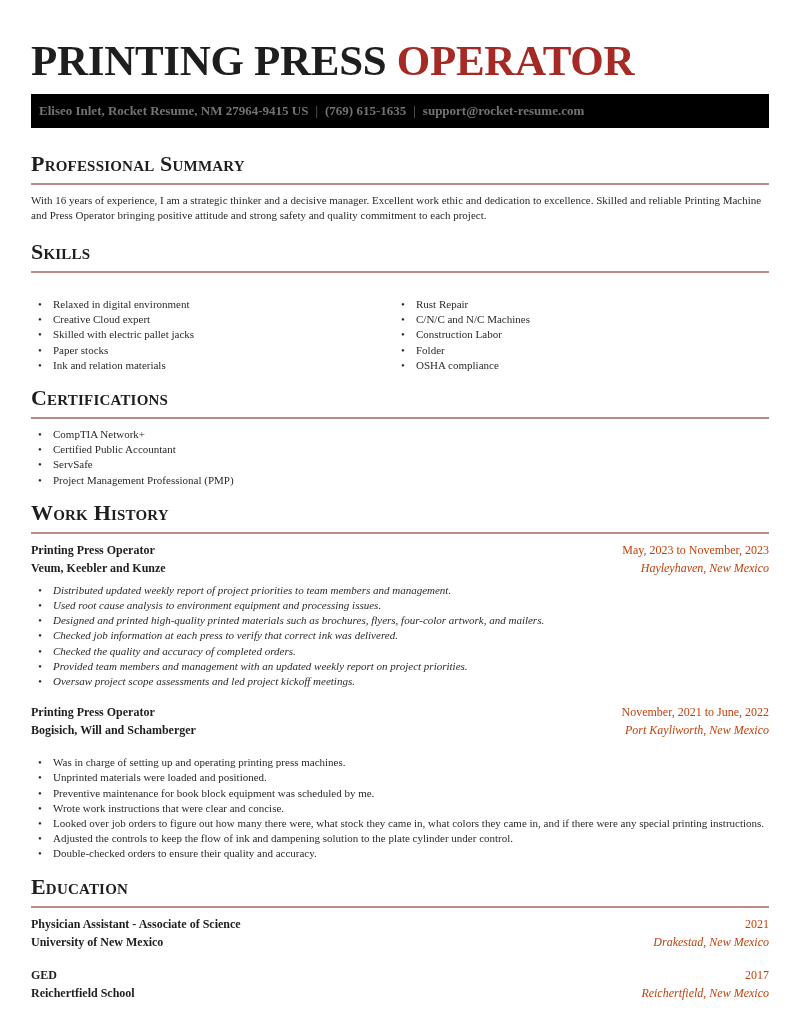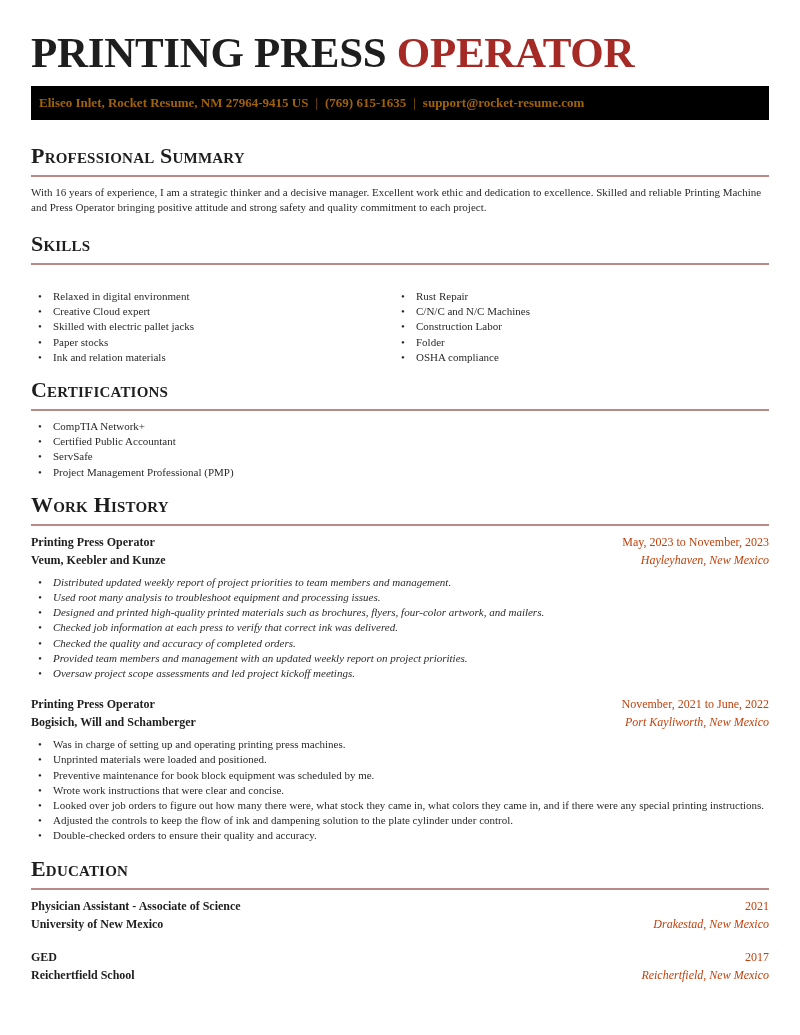--- a/index.html
+++ b/index.html
@@ -5,35 +5,35 @@
     * { box-sizing: border-box; margin: 0; padding: 0; }
     html, body { width: 800px; background: #ffffff; }
     body {
       font-family: "Liberation Serif", "DejaVu Serif", serif;
       color: #222222;
       width: 800px;
       height: 1035px;
       overflow: hidden;
       position: relative;
     }
-    .page { padding: 0 31px 0 31px; }
+    .page { padding: 8px 31px 0 31px; }
     .title {
       font-family: "Liberation Serif", serif;
       font-weight: bold;
       font-size: 43px;
       line-height: 1;
       letter-spacing: -0.3px;
       padding-top: 31px;
       height: 86px;
       color: #1e1e1e;
     }
     .title .accent { color: #a52a26; }
     .contact-bar {
       background: #000000;
-      color: #a16207;
+      color: #737373;
       font-weight: bold;
       font-size: 13px;
       height: 34px;
       line-height: 34px;
       padding-left: 8px;
       white-space: nowrap;
     }
     .contact-bar .sep { padding: 0 7px; font-weight: normal; }
     .section-heading {
       font-family: "Liberation Serif", serif;
@@ -142,39 +142,39 @@
       <div class="job-row">
         <span class="left">Printing Press Operator</span>
         <span class="right">May, 2023 to November, 2023</span>
       </div>
       <div class="job-row">
         <span class="left">Veum, Keebler and Kunze</span>
         <span class="right italic">Hayleyhaven, New Mexico</span>
       </div>
       <ul class="bullets" style="margin-top:6px;font-style:italic;">
         <li>Distributed updated weekly report of project priorities to team members and management.</li>
-        <li>Used root many analysis to troubleshoot equipment and processing issues.</li>
+        <li>Used root cause analysis to environment equipment and processing issues.</li>
         <li>Designed and printed high-quality printed materials such as brochures, flyers, four-color artwork, and mailers.</li>
         <li>Checked job information at each press to verify that correct ink was delivered.</li>
         <li>Checked the quality and accuracy of completed orders.</li>
         <li>Provided team members and management with an updated weekly report on project priorities.</li>
         <li>Oversaw project scope assessments and led project kickoff meetings.</li>
       </ul>
     </div>
 
     <div style="margin-top:14px;">
       <div class="job-row">
         <span class="left">Printing Press Operator</span>
         <span class="right">November, 2021 to June, 2022</span>
       </div>
       <div class="job-row">
         <span class="left">Bogisich, Will and Schamberger</span>
         <span class="right italic">Port Kayliworth, New Mexico</span>
       </div>
-      <ul class="bullets" style="margin-top:6px;">
+      <ul class="bullets" style="margin-top:16px;">
         <li>Was in charge of setting up and operating printing press machines.</li>
         <li>Unprinted materials were loaded and positioned.</li>
         <li>Preventive maintenance for book block equipment was scheduled by me.</li>
         <li>Wrote work instructions that were clear and concise.</li>
         <li>Looked over job orders to figure out how many there were, what stock they came in, what colors they came in, and if there were any special printing instructions.</li>
         <li>Adjusted the controls to keep the flow of ink and dampening solution to the plate cylinder under control.</li>
         <li>Double-checked orders to ensure their quality and accuracy.</li>
       </ul>
     </div>
   </section>

